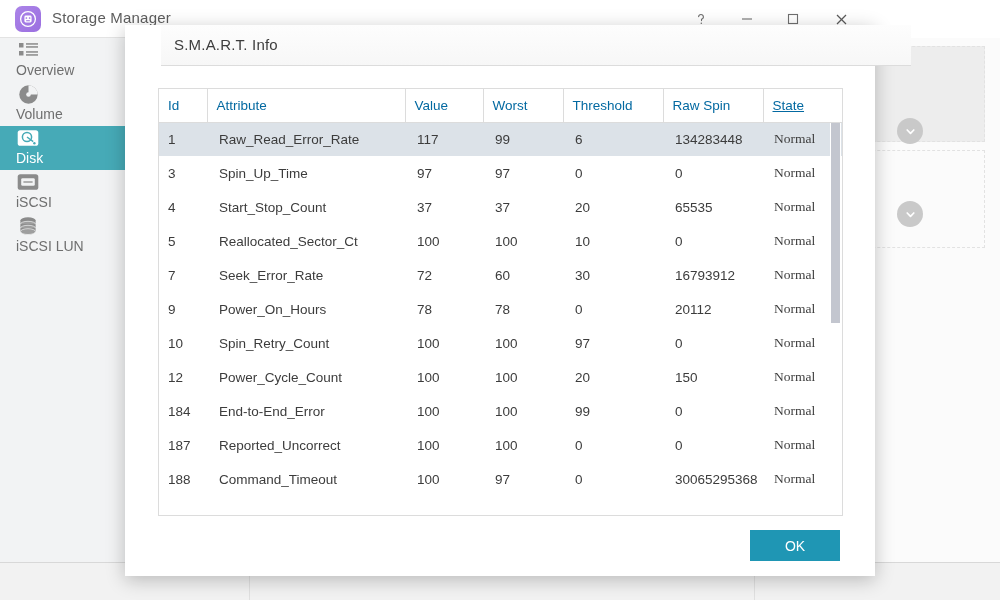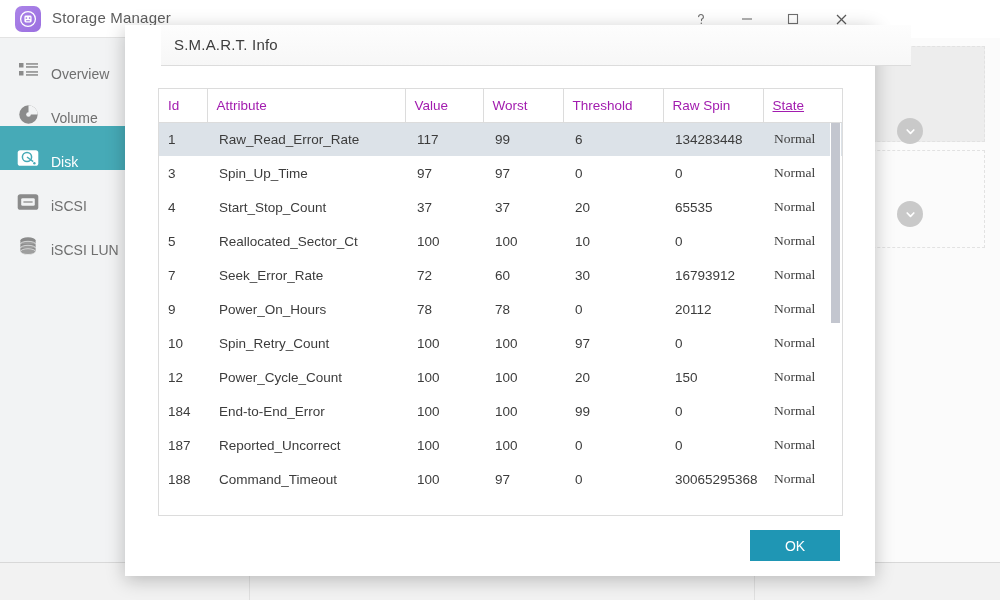--- a/index.html
+++ b/index.html
@@ -51,23 +51,23 @@
   
   #sidebar {
     position: absolute; left: 0; top: 38px;
     width: 128px; height: 524px;
     background: #f2f3f4;
     border-right: 1px solid #e0e0e0;
   }
   .nav-item {
     position: relative;
     height: 44px;
-    display: flex; align-items: flex-end;
+    display: flex; align-items: flex-start;
     padding-left: 16px;
-    color: #6f6f6f; font-size: 14px;
+    color: #6f6f6f; font-size: 14px; flex-direction: column;
   }
   .nav-item.selected { background: #46aab7; color: #ffffff; }
   .nav-ico {
     width: 24px; height: 24px;
     display: flex; align-items: center; justify-content: center;
     margin-right: 11px;
     flex: 0 0 24px;
   }
   .nav-ico svg { display: block; }
   .nav-label { white-space: nowrap; }
@@ -144,21 +144,21 @@
     border-collapse: collapse;
     table-layout: fixed;
     font-size: 13.5px;
     color: #3c3c3c;
   }
   #smart-table thead th {
     height: 33px;
     font-weight: normal;
     text-align: left;
     padding-left: 9px;
-    color: #a21caf;
+    color: #0369a1;
     border-bottom: 1px solid #dcdcdc;
     border-right: 1px solid #dcdcdc;
     background: #ffffff;
     font-size: 13.5px;
   }
   #smart-table thead th:last-child { border-right: none; text-decoration: underline; }
   #smart-table tbody td {
     height: 34px;
     padding-left: 9px;
     color: #3c3c3c;

